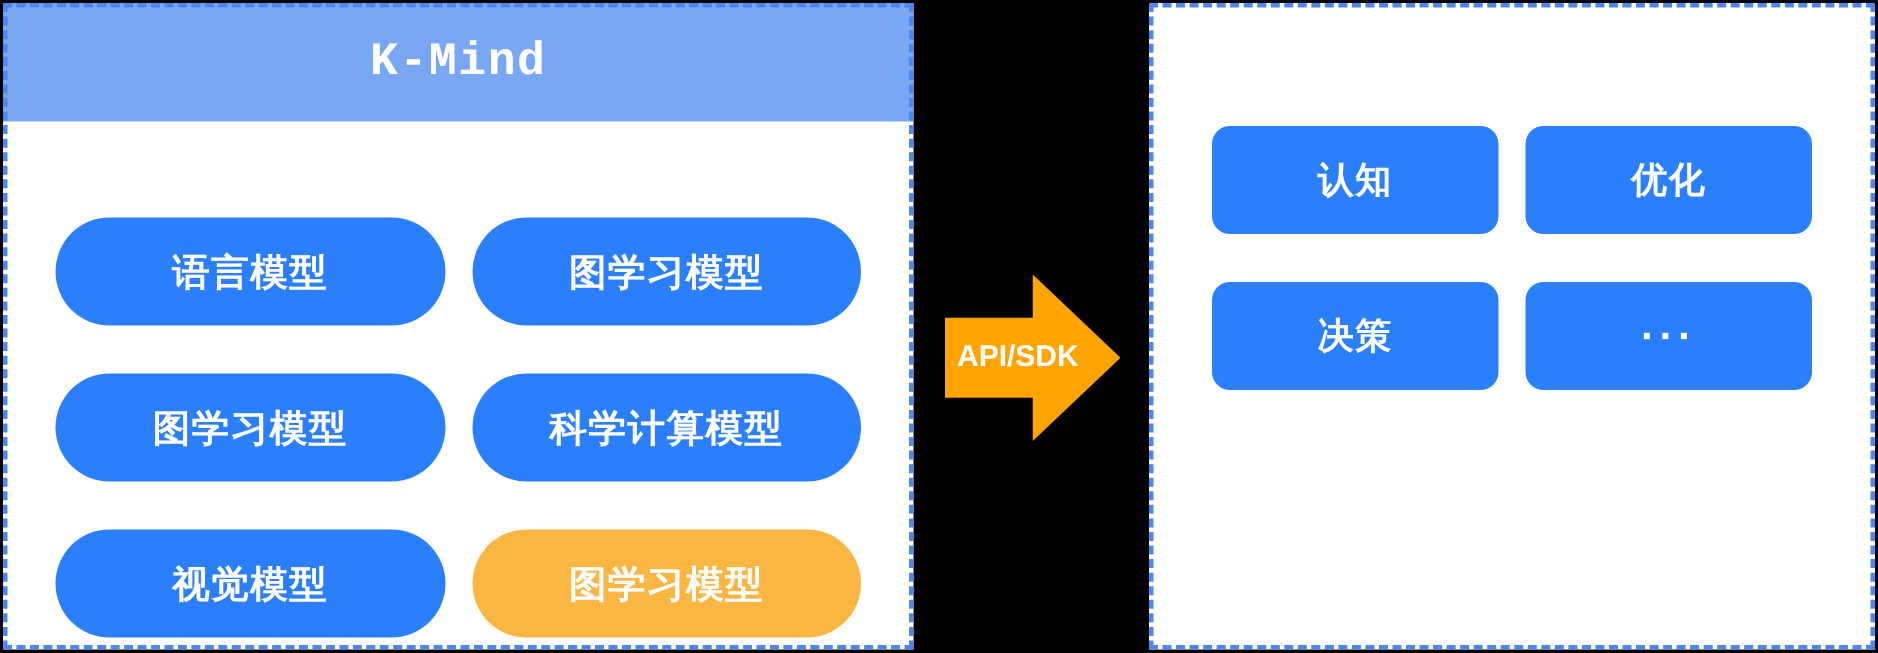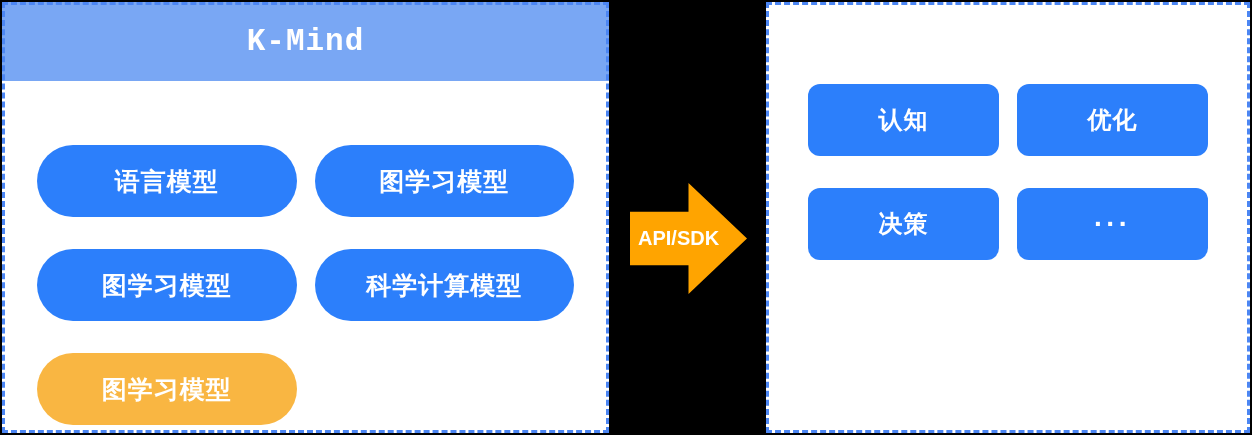--- a/index.html
+++ b/index.html
@@ -117,20 +117,21 @@
 <div class="panel panel-left">
   <div class="panel-border"></div>
   <div class="panel-header">
     <span>K-Mind</span>
   </div>
   <div class="panel-body">
     <div class="pill">语言模型</div>
     <div class="pill">图学习模型</div>
     <div class="pill">图学习模型</div>
     <div class="pill">科学计算模型</div>
+    <div class="pill">视觉模型</div>
     <div class="pill orange">图学习模型</div>
   </div>
 </div>
 
 <div class="connector">
   <div class="arrow">
     <div class="arrow-label">API/SDK</div>
   </div>
 </div>
 

